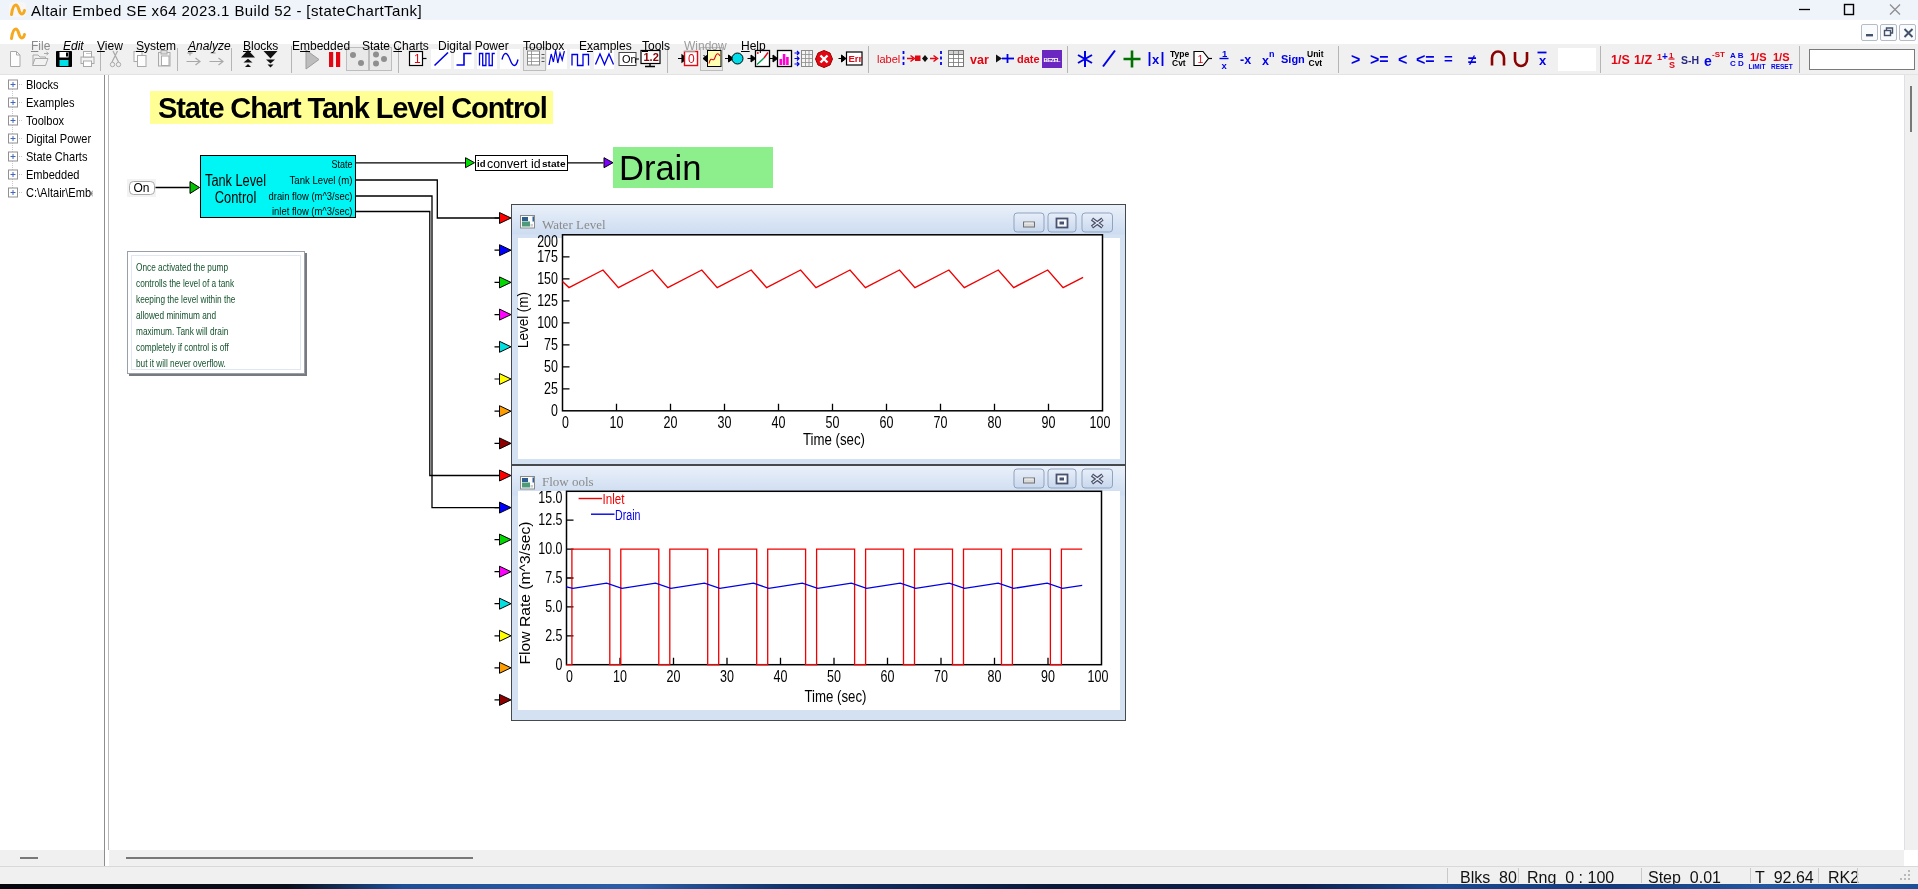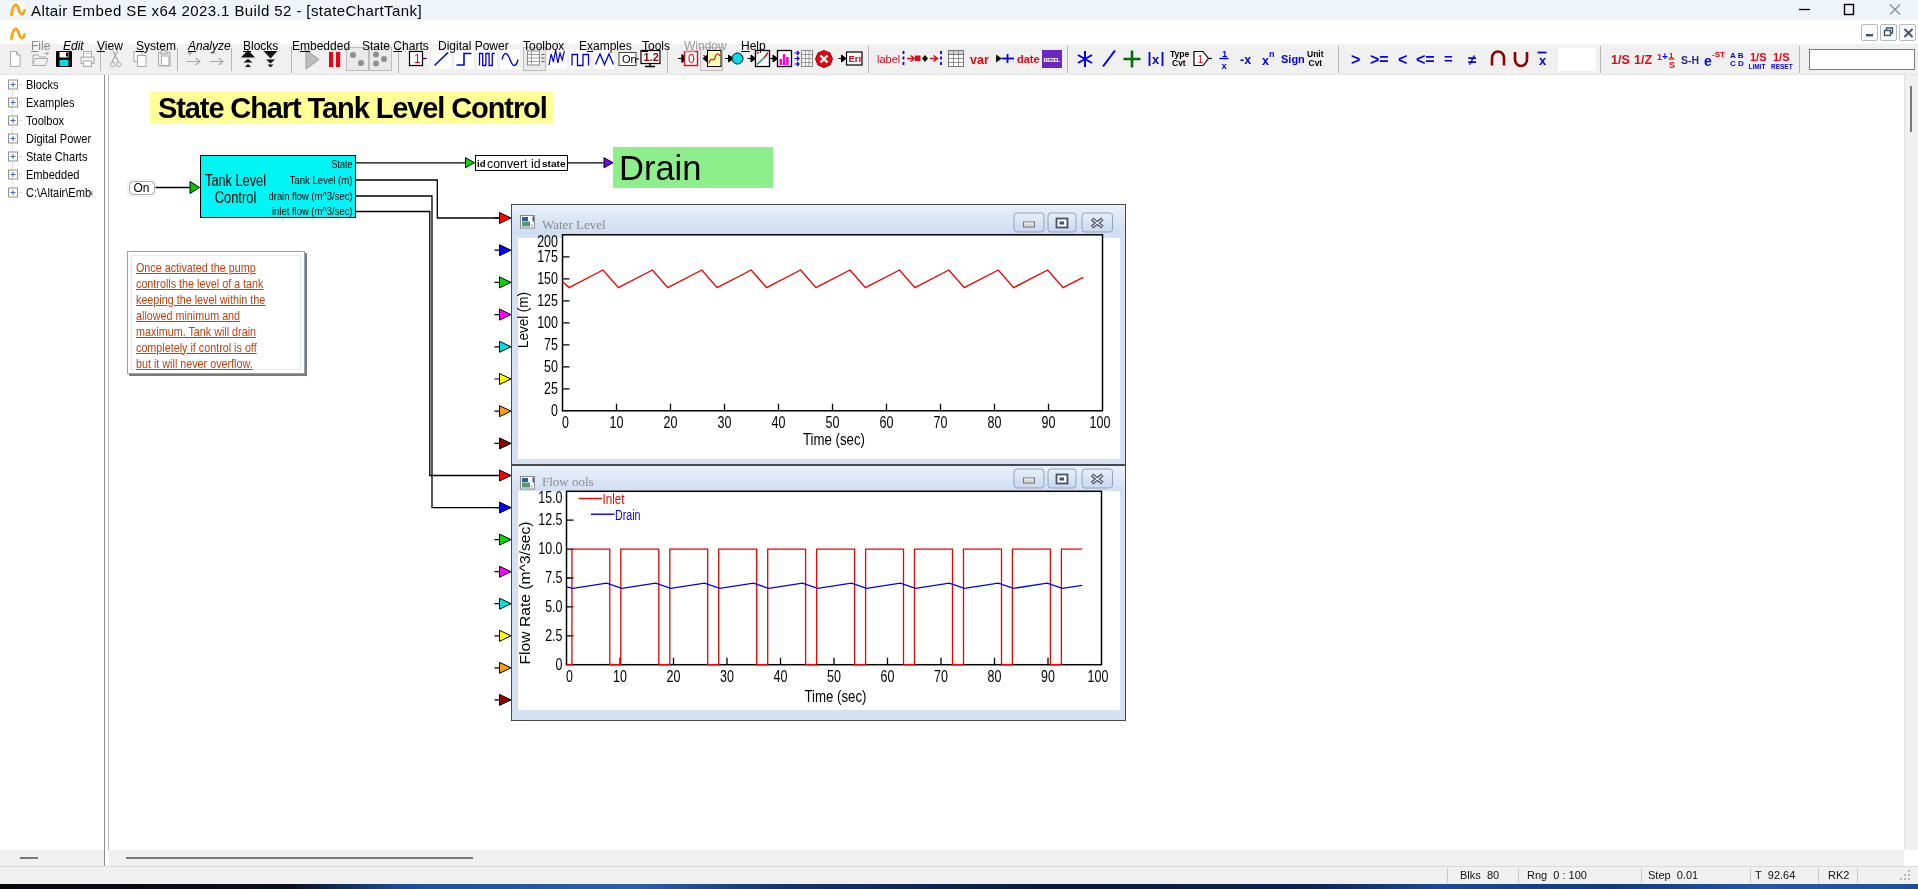--- a/index.html
+++ b/index.html
@@ -8,31 +8,31 @@
 .abs { position:absolute; }
 #titlebar { left:0; top:0; width:1918px; height:20px; background:#eff3fa; }
 #titletext { left:31px; top:1.5px; font-size:15px; letter-spacing:0.4px; color:#000; }
 #menubar { left:0; top:20px; width:1918px; height:24px; background:#ffffff; }
 .menu { top:39px; font-size:12px; color:#000; }
 #toolbar { left:0; top:44px; width:1918px; height:31px; background:#f0f0f0; border-bottom:1px solid #e3e3e3;}
 #treepanel { left:0; top:75px; width:104px; height:775px; background:#ffffff; }
 .tree { font-size:13px; color:#000; position:absolute; left:26px; white-space:nowrap; transform:scaleX(0.85); transform-origin:0 0; }
 #canvas { left:109px; top:75px; width:1795px; height:775px; background:#ffffff; }
 #statusbar { left:0; top:866px; width:1918px; height:18px; background:#f0f0f0; border-top:1px solid #d9d9d9; }
-.st { top:869px; font-size:11px; color:#111; position:absolute; }
+.st { top:869px; font-size:16px; color:#111; position:absolute; }
 .ssep { top:868px; width:1px; height:15px; background:#c9c9c9; position:absolute; }
 #banner { left:150px; top:91px; width:403px; height:32.5px; background:#ffff96; }
 #bannertext { left:158px; top:92px; font-size:29px; font-weight:bold; color:#000; letter-spacing:-1.1px;}
 .blk { position:absolute; border:1px solid #000; }
 #onblk { left:128.5px; top:180.8px; width:26px; height:14px; background:#fff; border:1px solid #a9a9a9; border-radius:4.5px; font-size:12px; text-align:center; line-height:13.5px;}
 #tankblk { left:199.5px; top:155px; width:156px; height:63px; background:#00f5f5; }
 #cvtblk { left:474.5px; top:155px; width:93.5px; height:15.5px; background:#fff; border-width:1.3px;}
 #drainbox { left:613px; top:147px; width:160px; height:40.5px; background:#8cef8c; }
 #notebox { left:126.5px; top:250.5px; width:178px; height:123px; background:#fff; border:1px solid #9aa0a8; box-shadow:2px 2px 0 #777a7e; }
-#notein { position:absolute; left:130.5px; top:254.5px; width:170px; height:115px; border:1px solid #dfe7f2; font-size:13px; line-height:16px; color:#c2410c; padding:4px 0 0 4px;text-decoration:underline;}
+#notein { position:absolute; left:130.5px; top:254.5px; width:170px; height:115px; border:1px solid #dfe7f2; font-size:10px; line-height:16px; color:#14532d; padding:4px 0 0 4px;}
 .win { position:absolute; left:511px; width:615px; background:linear-gradient(180deg,#e9f0f9 0,#cddcf1 29px,#d4e1f3 30px,#d4e1f3 100%); border:1.5px solid #46494d; }
 .wtitle { position:absolute; left:30px; font-size:13px; color:#8a8a8a;font-family:Liberation Serif, serif; }
 .plotarea { position:absolute; background:#fff; left:5.5px; width:602px; }
 svg text { font-family:"Liberation Sans", sans-serif; }
 </style>
 </head>
 <body>
 <div class="abs" id="titlebar"></div>
 <div class="abs" id="titletext">Altair Embed SE x64 2023.1 Build 52 - [stateChartTank]</div>
 <div class="abs" id="menubar"></div>

